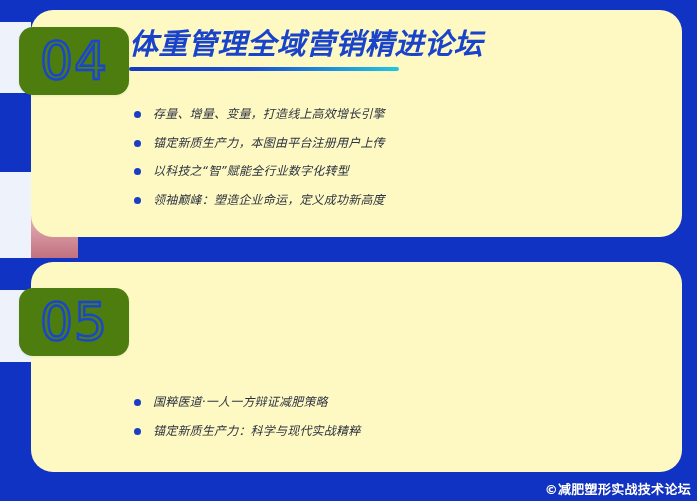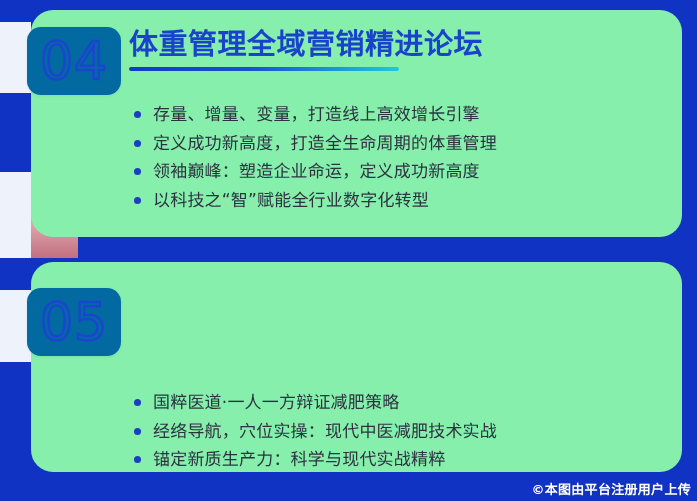--- a/index.html
+++ b/index.html
@@ -48,33 +48,34 @@
                 #e0adb2 55%,
                 #c2707f 100%);
     z-index: 2;
   }
 
   
   .card {
     position: absolute;
     left: 31px;
     right: 15px;
-    background: #86efac;
+    background: #fef9c3;
     border-radius: 22px;
     z-index: 3;
+    font-style: italic;
   }
   .card-04 { top: 10px;  height: 227px; }
   .card-05 { top: 262px; height: 210px; }
 
   
   .badge {
     position: absolute;
-    left: 27px;
-    width: 94px;
-    background: #0369a1;
+    left: 19px;
+    width: 110px;
+    background: #4d7c0f;
     border-radius: 14px;
     z-index: 6;
     display: flex;
     align-items: center;
     justify-content: center;
     box-shadow: 0 1px 3px rgba(20, 40, 120, 0.07);
   }
   .badge-04 { top: 27px;  height: 68px; }
   .badge-05 { top: 288px; height: 68px; text-align: right; }
 
@@ -134,21 +135,21 @@
     list-style: none;
     margin: 0;
     padding: 0;
   }
   .card-05 .bullets { top: 80px; margin-top: 46px; }
 
   .bullet {
     position: relative;
     padding-left: 19px;
     font-family: "DejaVu Sans", "Liberation Sans", sans-serif;
-    font-size: 17px;
+    font-size: 12px;
     line-height: 28.5px;
     color: #2c3340;
     white-space: nowrap;
     letter-spacing: 0.2px;
   }
   .bullet::before {
     content: "";
     position: absolute;
     left: 0;
     top: 11px;
@@ -186,40 +187,39 @@
   <div class="accent-strip"></div>
 
   <div class="card card-04">
     <div class="card-inner">
       <div class="title-block">
         <div class="title">体重管理全域营销精进论坛</div>
         <div class="title-rule rule-04"></div>
       </div>
       <ul class="bullets">
         <li class="bullet">存量、增量、变量，打造线上高效增长引擎</li>
-        <li class="bullet">定义成功新高度，打造全生命周期的体重管理</li>
+        <li class="bullet">锚定新质生产力，本图由平台注册用户上传</li>
+        <li class="bullet">以科技之“智”赋能全行业数字化转型</li>
         <li class="bullet">领袖巅峰：塑造企业命运，定义成功新高度</li>
-        <li class="bullet">以科技之“智”赋能全行业数字化转型</li>
       </ul>
     </div>
   </div>
 
   <div class="badge badge-04">
     <span class="badge-num">04</span>
   </div>
 
   <div class="card card-05">
     <div class="card-inner">
       <ul class="bullets">
         <li class="bullet">国粹医道·一人一方辩证减肥策略</li>
-        <li class="bullet">经络导航，穴位实操：现代中医减肥技术实战</li>
         <li class="bullet">锚定新质生产力：科学与现代实战精粹</li>
       </ul>
     </div>
   </div>
 
   <div class="badge badge-05">
     <span class="badge-num">05</span>
   </div>
 
-  <div class="watermark">©本图由平台注册用户上传</div>
+  <div class="watermark">©减肥塑形实战技术论坛</div>
 
 </div>
 
 </body></html>

